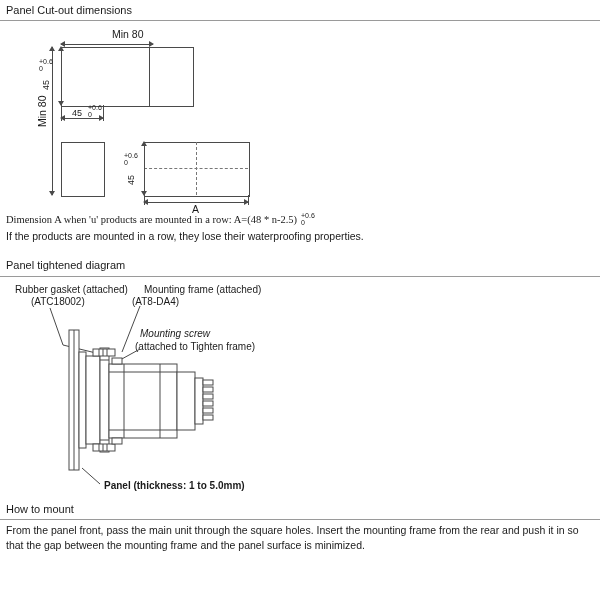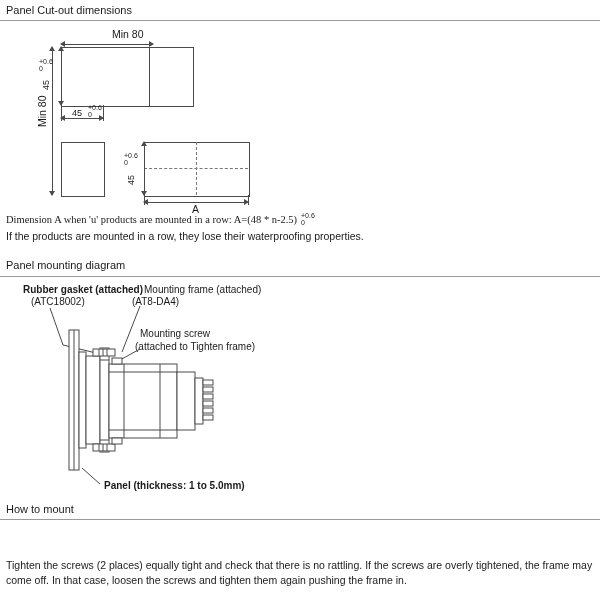--- a/index.html
+++ b/index.html
@@ -189,30 +189,30 @@
   <div class="line-v" style="left:248px; top:195px; height:10px;"></div>
   <div class="txt" style="left:192px; top:203px;">A</div>
 
   <div class="txt" style="left:6px; top:214px;font-family:Liberation Serif, serif;">Dimension A when 'u' products are mounted in a row: A=(48 * n-2.5)</div>
   <div style="position:absolute; left:301px; top:212px; font-size:7px; line-height:7px; color:#1a1a1a;">
     <span>+0.6</span><br>
     <span>0</span>
   </div>
   <div class="txt" style="left:6px; top:230px;">If the products are mounted in a row, they lose their waterproofing properties.</div>
 
-  <div class="section-title" style="left:6px; top:259px;">Panel mounting diagram</div>
+  <div class="section-title" style="left:6px; top:259px;">Panel tightened diagram</div>
   <div class="hrule" style="left:0px; top:276px; width:600px;"></div>
 
-  <div class="callout-txt" style="left:23px; top:284px;font-weight:bold;">Rubber gasket (attached)</div>
+  <div class="callout-txt" style="left:15px; top:284px;">Rubber gasket (attached)</div>
   <div class="callout-txt" style="left:31px; top:296px;">(ATC18002)</div>
 
   <div class="callout-txt" style="left:144px; top:284px;">Mounting frame (attached)</div>
   <div class="callout-txt" style="left:132px; top:296px;">(AT8-DA4)</div>
 
-  <div class="callout-txt" style="left:140px; top:328px;">Mounting screw</div>
+  <div class="callout-txt" style="left:140px; top:328px;font-style:italic;">Mounting screw</div>
   <div class="callout-txt" style="left:135px; top:341px;">(attached to Tighten frame)</div>
 
   <div class="callout-txt" style="left:104px; top:480px;font-weight:bold;">Panel (thickness: 1 to 5.0mm)</div>
 
   <svg class="overlay" viewBox="0 0 600 599">
     <g stroke="#4a4a4a" stroke-width="1" fill="none">
 
       <line x1="50" y1="308" x2="63" y2="345"></line>
       <line x1="63" y1="345" x2="96" y2="353"></line>
       <line x1="140" y1="306" x2="122" y2="352"></line>
@@ -259,15 +259,15 @@
       </g>
 
       <rect x="112" y="358" width="10" height="6" fill="#ffffff"></rect>
       <rect x="112" y="438" width="10" height="6" fill="#ffffff"></rect>
     </g>
   </svg>
 
   <div class="section-title" style="left:6px; top:503px;">How to mount</div>
   <div class="hrule" style="left:0px; top:519px; width:600px;"></div>
 
-  <div class="body-txt" style="left:6px; top:558px; width:588px;">Tighten the screws (2 places) equally tight and check that there is no rattling. If the screws are overly tightened, the frame may come off. In that case, loosen the screws and tighten them again pushing the frame in.</div>
+  <div class="body-txt" style="left:6px; top:523px; width:588px;">From the panel front, pass the main unit through the square holes. Insert the mounting frame from the rear and push it in so that the gap between the mounting frame and the panel surface is minimized.</div>
 
 </div>
 
 </body></html>

